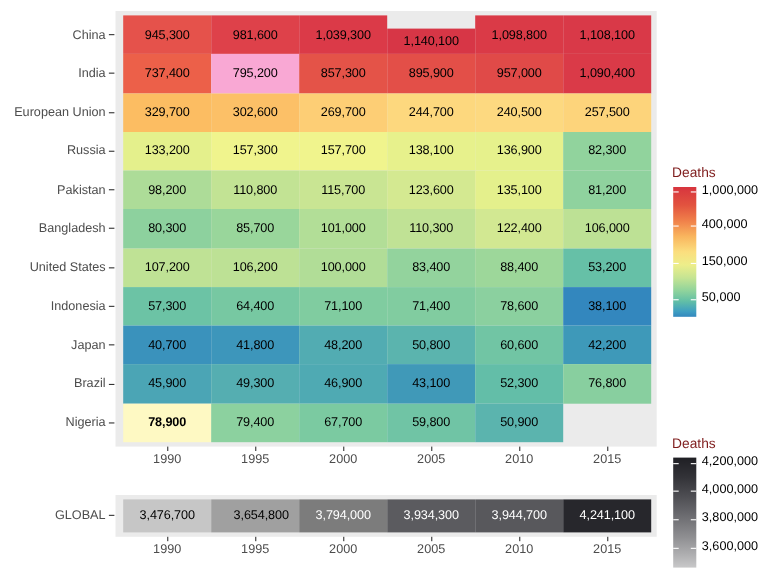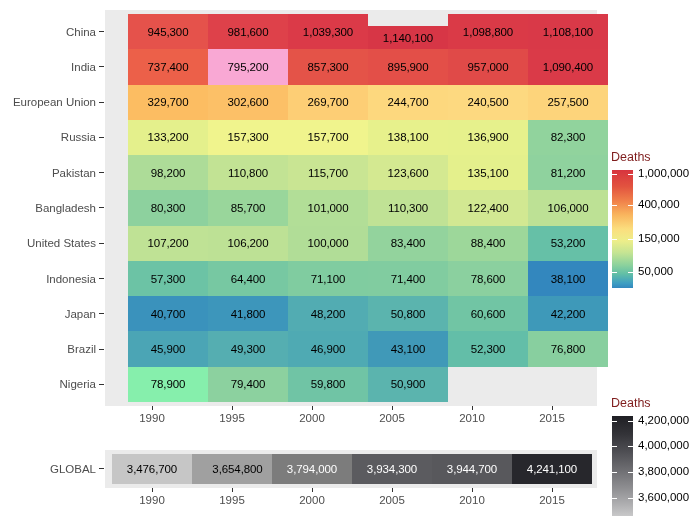--- a/index.html
+++ b/index.html
@@ -21,21 +21,21 @@
     position: absolute;
     left: 105px;
     top: 10px;
     width: 492px;
     height: 396px;
     background: #EBEBEB;
     box-sizing: border-box;
   }
   #main-grid {
     position: absolute;
-    left: 23px;
+    left: 7px;
     top: 4px;
     width: 480px;
     height: 388px;
     display: grid;
     grid-template-columns: repeat(6, 1fr);
     grid-template-rows: repeat(11, 1fr);
   }
   .cell {
     display: flex;
     align-items: center;
@@ -288,22 +288,23 @@
       <div class="cell" style="background: rgb(82, 172, 178);">48,200</div>
       <div class="cell" style="background: rgb(91, 180, 174);">50,800</div>
       <div class="cell" style="background: rgb(113, 197, 164);">60,600</div>
       <div class="cell" style="background: rgb(62, 153, 185);">42,200</div>
       <div class="cell" style="background: rgb(75, 165, 181);">45,900</div>
       <div class="cell" style="background: rgb(85, 174, 177);">49,300</div>
       <div class="cell" style="background: rgb(79, 170, 179);">46,900</div>
       <div class="cell" style="background: rgb(64, 153, 184);">43,100</div>
       <div class="cell" style="background: rgb(99, 190, 168);">52,300</div>
       <div class="cell" style="background: rgb(136, 207, 159);">76,800</div>
-      <div class="cell" style="background: #86efac;">78,900</div>
+      <div class="cell" style="background: #fef9c3; font-weight: bold;">78,900</div>
       <div class="cell" style="background: rgb(140, 209, 159);">79,400</div>
+      <div class="cell" style="background: rgb(123, 202, 161);">67,700</div>
       <div class="cell" style="background: rgb(112, 196, 165);">59,800</div>
       <div class="cell" style="background: rgb(91, 180, 174);">50,900</div>
     </div>
 </div>
 
 <div id="y-axis">
     <div class="y-label">China</div>
     <div class="y-label">India</div>
     <div class="y-label">European Union</div>
     <div class="y-label">Russia</div>

